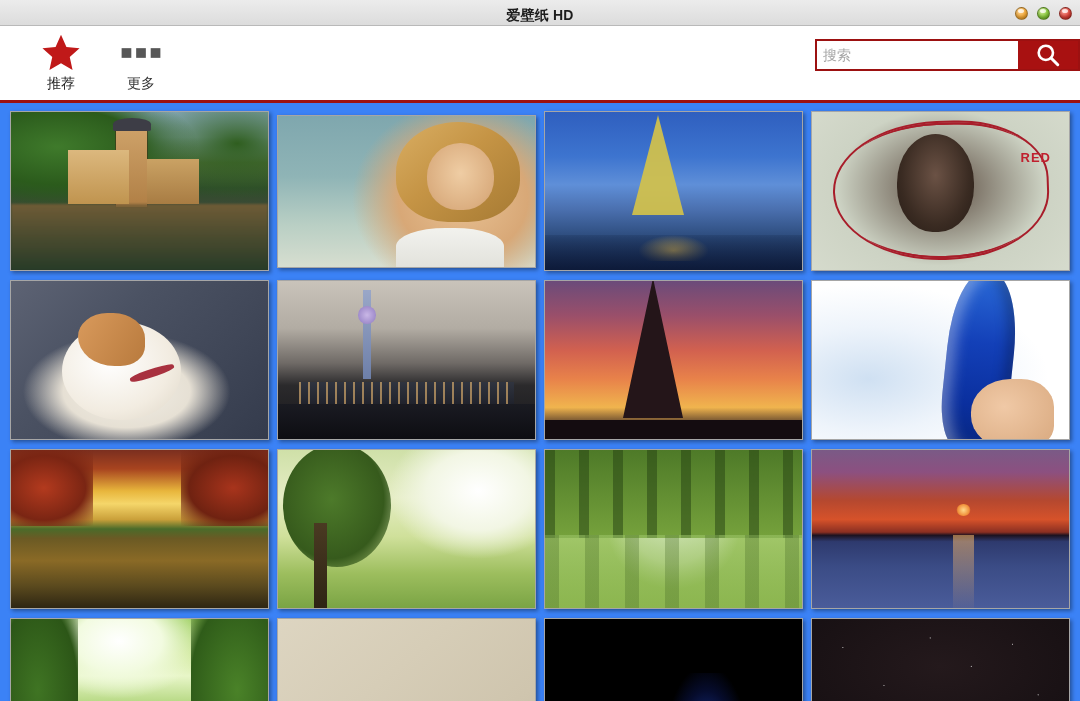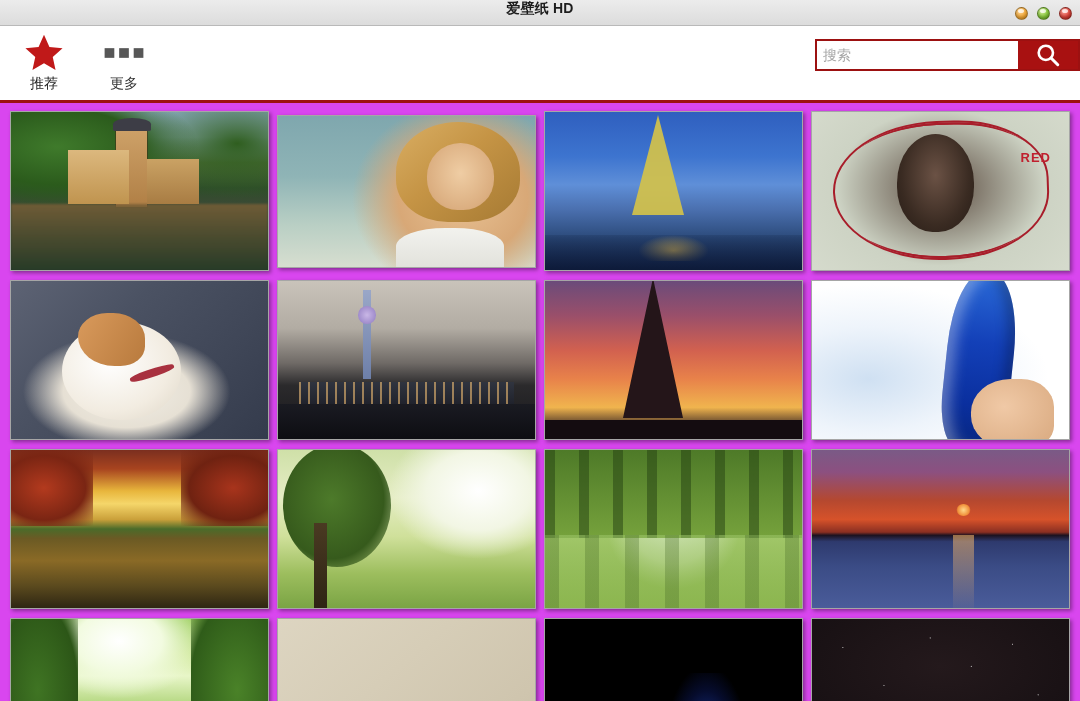--- a/index.html
+++ b/index.html
@@ -12,21 +12,21 @@
     background: #d9d9d9;
   }
 
   
   .titlebar {
     position: relative;
     height: 26px;
     background: linear-gradient(to bottom, #ececec 0%, #e4e4e4 50%, #dcdcdc 100%);
     border-bottom: 1px solid #b9b9b9;
     display: flex;
-    align-items: flex-start;
+    align-items: flex-end;
     justify-content: center;
   }
   .title-text {
     font-size: 14px;
     font-weight: bold;
     color: #1d1d1d;
     letter-spacing: 0.2px;
   }
   .win-buttons {
     position: absolute;
@@ -62,21 +62,21 @@
     position: relative;
     height: 77px;
     background: #ffffff;
     border-bottom: 3px solid #9c1111;
     display: flex;
     align-items: flex-start;
   }
   .nav {
     display: flex;
     align-items: flex-end;
-    padding-left: 4px;
+    padding-left: 21px;
     height: 100%;
   }
   .nav-item {
     width: 80px;
     height: 100%;
     display: flex;
     flex-direction: column;
     align-items: center;
     justify-content: flex-start;
     padding-top: 7px;
@@ -128,21 +128,21 @@
     display: flex;
     align-items: center;
     justify-content: center;
   }
 
   
   .gallery {
     position: relative;
     width: 1080px;
     height: 598px;
-    background: #d946ef;
+    background: #3b82f6;
     padding: 6px 6px 0 6px;
     display: grid;
     grid-template-columns: repeat(4, 1fr);
     grid-auto-rows: 169px;
     gap: 0px;
   }
   .cell {
     position: relative;
     padding: 2px 4px 8px 4px;
     display: flex;

